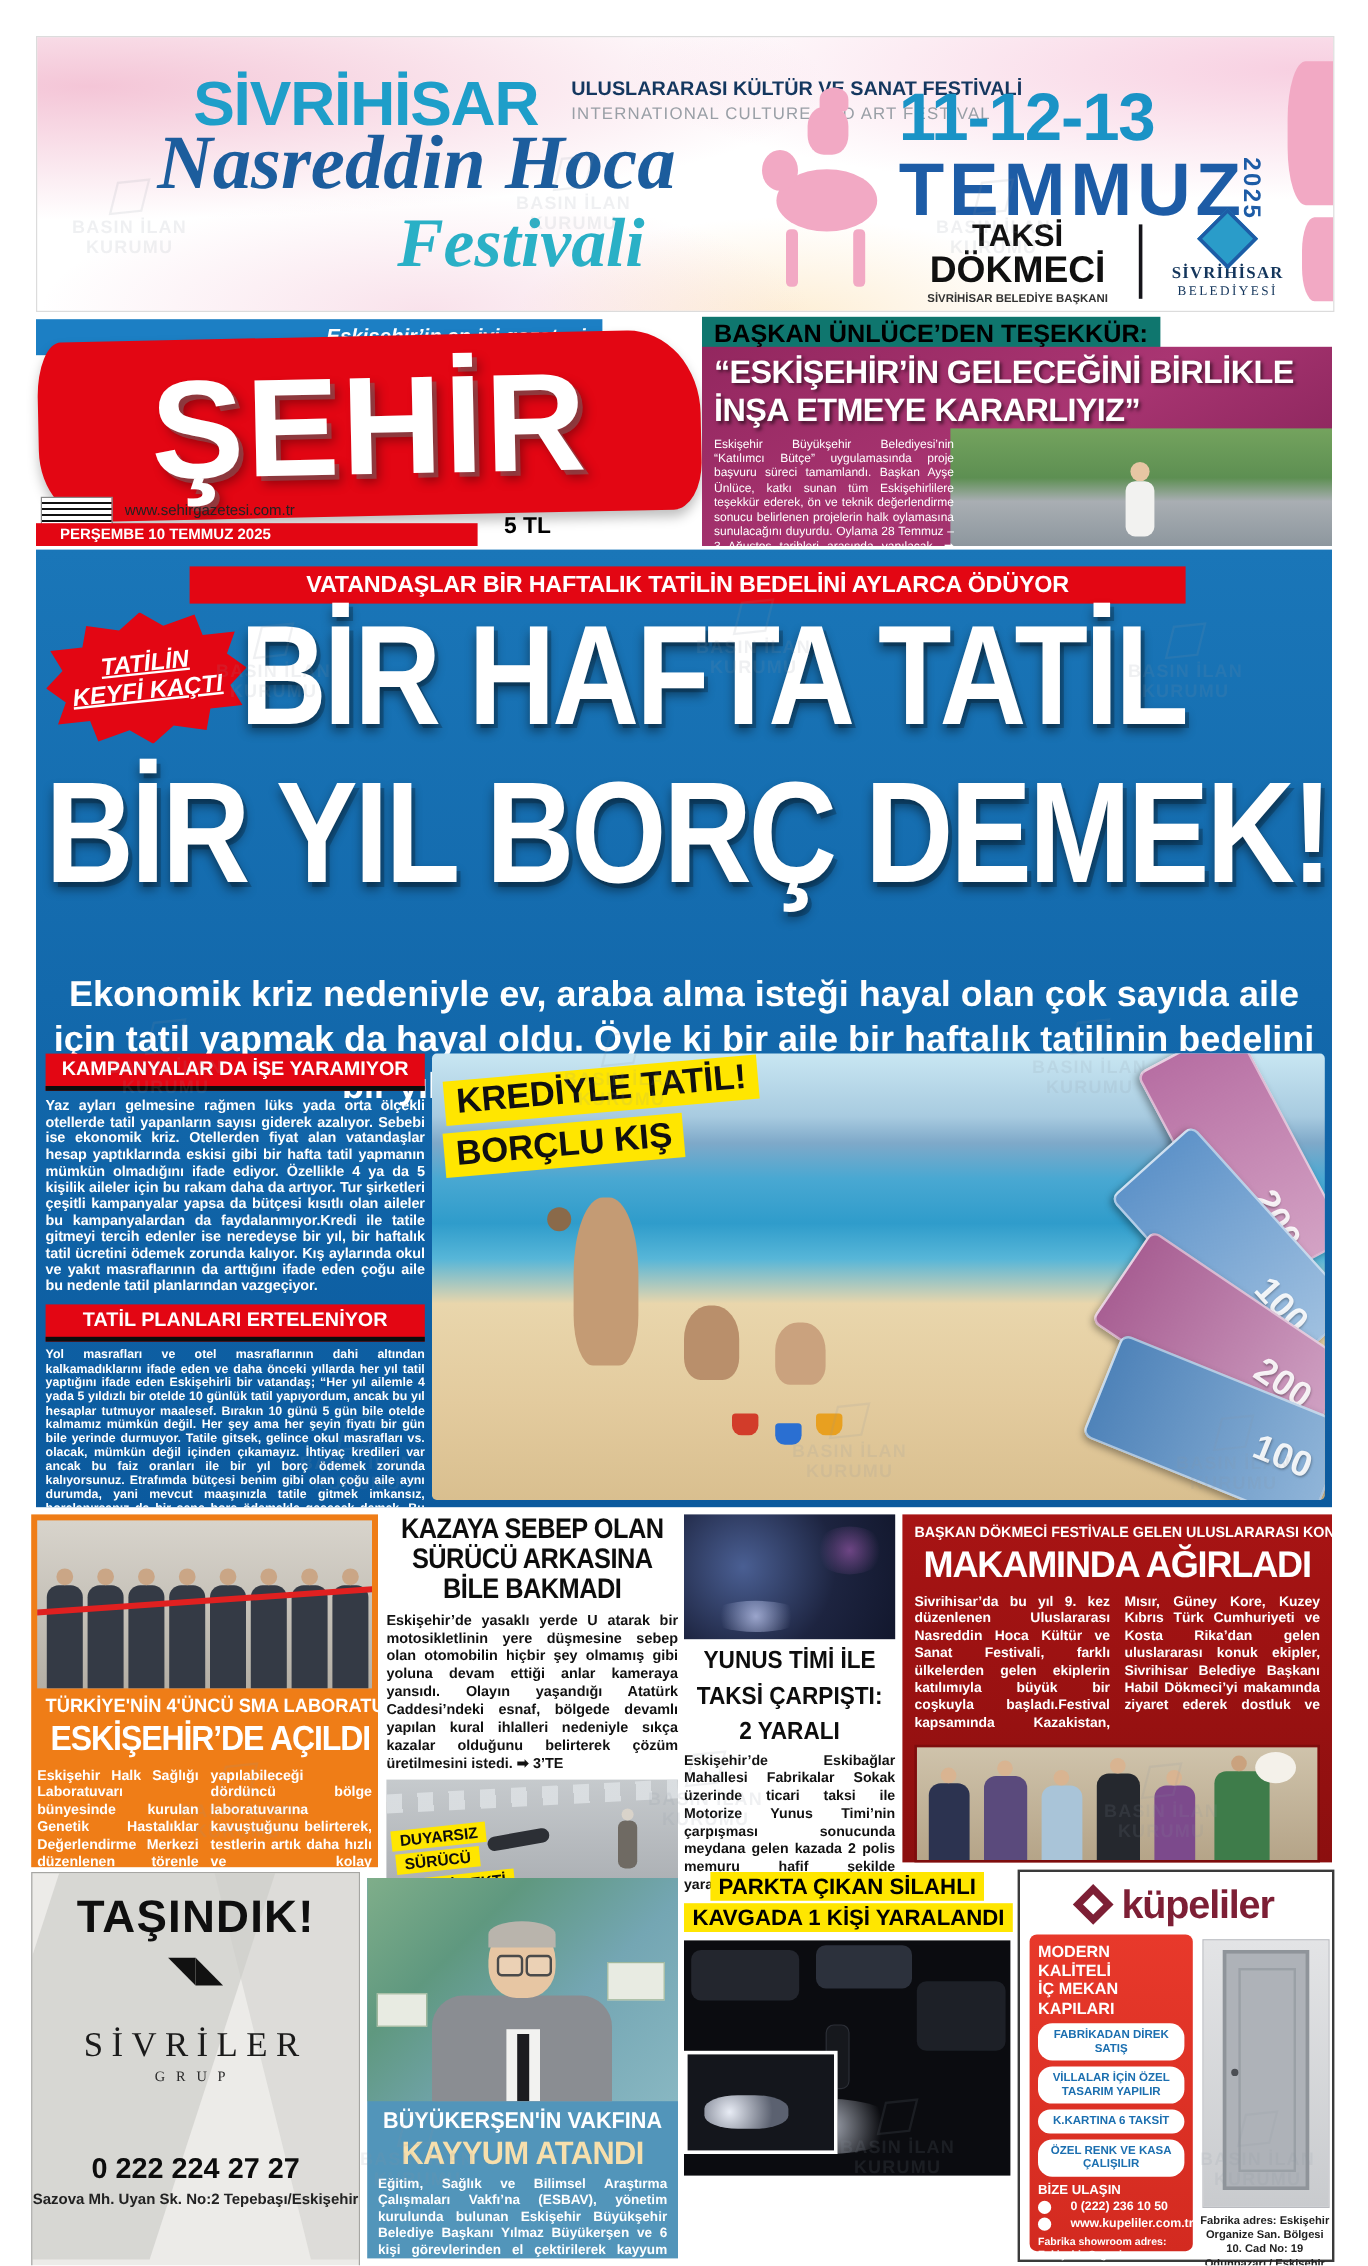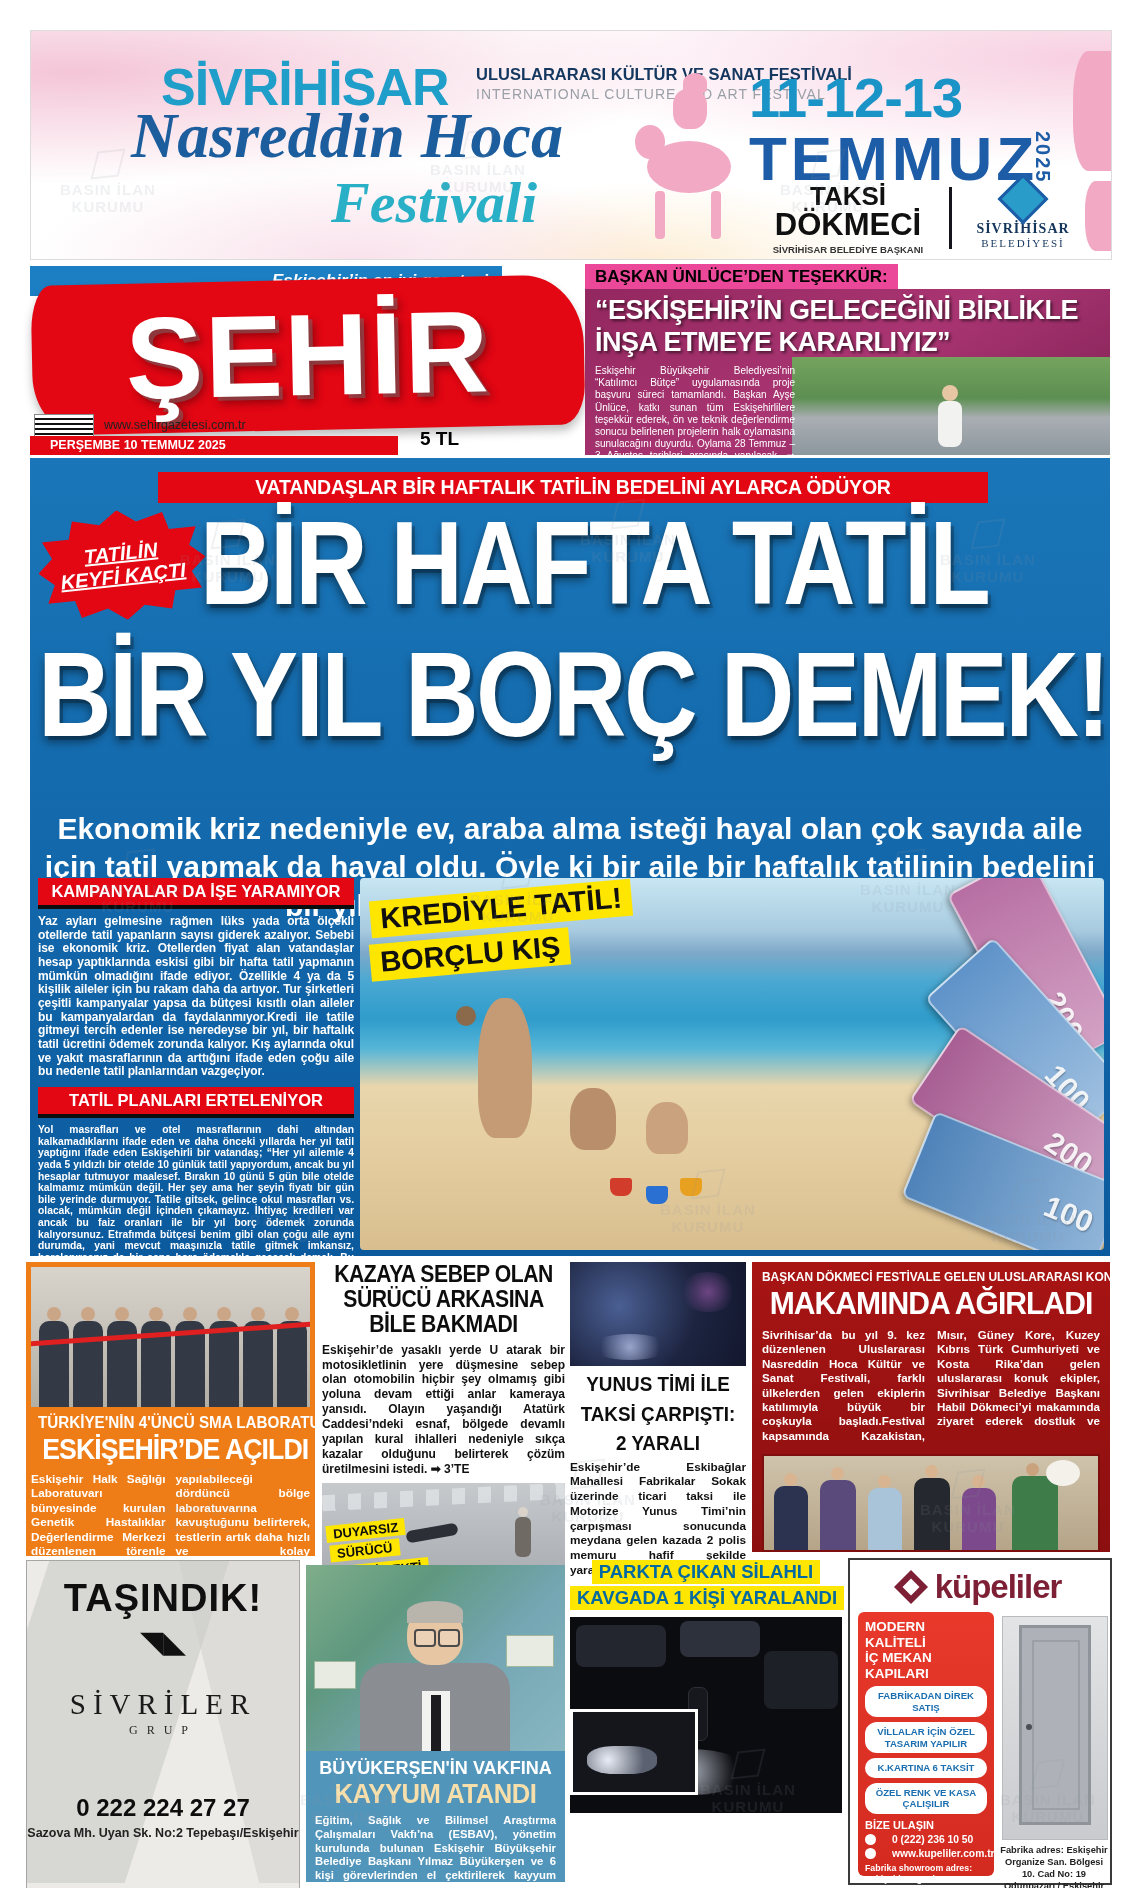--- a/index.html
+++ b/index.html
@@ -48,22 +48,22 @@
       box-shadow:0 6px 10px rgba(0,0,0,.25);display:flex;align-items:center;justify-content:center;}
   .sehir-flag span{font-size:116px;font-weight:bold;color:#fff;letter-spacing:2px;
       text-shadow:4px 4px 0 rgba(120,120,120,.45), 6px 7px 9px rgba(0,0,0,.35);}
   .barcode{left:34px;top:414px;width:58px;height:30px;
       background:repeating-linear-gradient(0deg,#111 0 2px,#fff 2px 5px);border:1px solid #888;}
   .mast-url{left:104px;top:418px;font-size:12.5px;color:#222;}
   .date-bar{left:30px;top:436px;width:368px;height:19px;background:#e30613;color:#fff;
       font-weight:bold;font-size:12.5px;line-height:19px;padding-left:20px;box-sizing:border-box;}
   .price{left:420px;top:428px;font-size:19px;font-weight:bold;color:#000;}
   
-  .unluce-kicker{left:585px;top:264px;background:#ec4899;color:#000;font-weight:bold;
-      font-size:17px;padding:3px 10px;}
+  .unluce-kicker{left:585px;top:264px;background:#0f766e;color:#000;font-weight:bold;
+      font-size:21px;padding:3px 10px;}
   .unluce-box{left:585px;top:289px;width:525px;height:166px;overflow:hidden;
       background:linear-gradient(150deg,#93275f 0%,#a93572 50%,#7e1f53 100%);}
   .unluce-h{position:absolute;left:10px;color:#fff;font-weight:bold;font-size:27px;letter-spacing:-.5px;
       text-shadow:2px 2px 3px rgba(0,0,0,.55);white-space:nowrap;z-index:3;}
   .unluce-body{position:absolute;left:10px;top:76px;width:200px;font-size:10px;line-height:1.22;
       color:#fff;text-align:justify;font-weight:500;z-index:2;}
   .unluce-photo{position:absolute;right:0;bottom:0;width:318px;height:98px;
       background:linear-gradient(180deg,#74a35e 0%,#5d8f52 42%,#a9aeb3 62%,#8d979e 100%);}
   .u-woman-head{position:absolute;left:150px;top:28px;width:16px;height:16px;border-radius:50%;background:#e7c6a3;}
   .u-woman-body{position:absolute;left:146px;top:44px;width:24px;height:46px;border-radius:8px;background:#f2f2f0;}
@@ -171,21 +171,21 @@
   .by-head{position:absolute;left:101px;bottom:86px;width:56px;height:62px;border-radius:50% 50% 42% 42%;background:#e7c6a3;}
   .by-hair{position:absolute;left:101px;bottom:128px;width:56px;height:22px;border-radius:50% 50% 0 0;background:#b9b4ac;}
   .by-gl{position:absolute;left:108px;bottom:104px;width:18px;height:14px;border:2.5px solid #4a4a4a;border-radius:4px;background:rgba(255,255,255,.2);}
   .by-gl.r{left:132px;}
   .by-h1{color:#fff;font-weight:bold;font-size:19px;text-align:center;transform:scaleX(.95);white-space:nowrap;margin-top:6px;}
   .by-h2{color:#f7dfac;font-weight:bold;font-size:27px;text-align:center;transform:scaleX(.95);
       letter-spacing:-.5px;white-space:nowrap;}
   .by-body{color:#fff;font-size:11.3px;font-weight:600;text-align:justify;line-height:1.22;padding:4px 9px 0;}
   .parkta{left:570px;top:1560px;width:272px;height:322px;}
   .pk-chips{text-align:center;}
-  .pk-chip{display:inline-block;background:#ffe600;color:#0369a1;font-weight:bold;font-size:18.5px;
+  .pk-chip{display:inline-block;background:#ffe600;color:#000000;font-weight:bold;font-size:18.5px;
       padding:1px 7px;margin-bottom:2px;white-space:nowrap;}
   .pk-body{margin-top:4px;font-family:"Liberation Serif",serif;font-size:13.5px;color:#111;
       text-align:justify;line-height:1.28;}
   .pk-photo{position:relative;margin-top:5px;height:196px;overflow:hidden;background:#0b0c10;}
   .pk-car{position:absolute;border-radius:8px;background:#23262e;}
   .pk-glow{position:absolute;left:60px;bottom:18px;width:120px;height:46px;border-radius:50%;
       background:radial-gradient(circle,#cdd3e0cc,transparent 70%);}
   .pk-person{position:absolute;left:118px;top:70px;width:18px;height:52px;border-radius:7px;background:#16181d;border:1px solid #2c2f37;}
   .pk-inset{position:absolute;left:0;bottom:18px;width:122px;height:80px;border:3px solid #fff;
       background:#14161c;overflow:hidden;}

